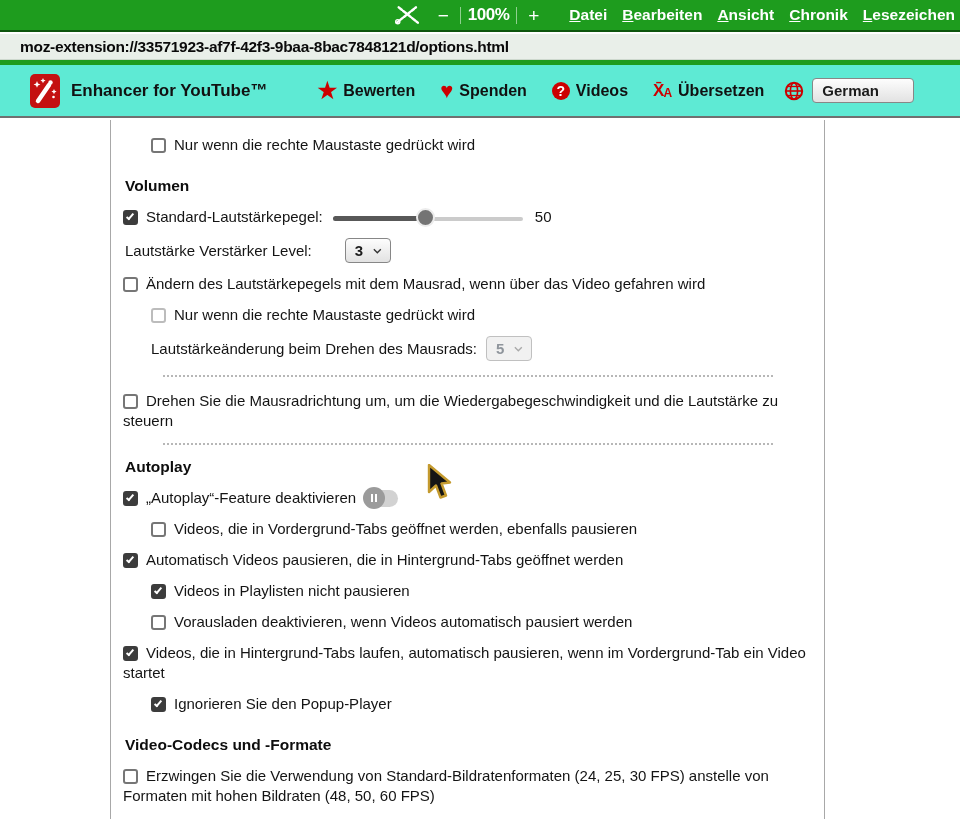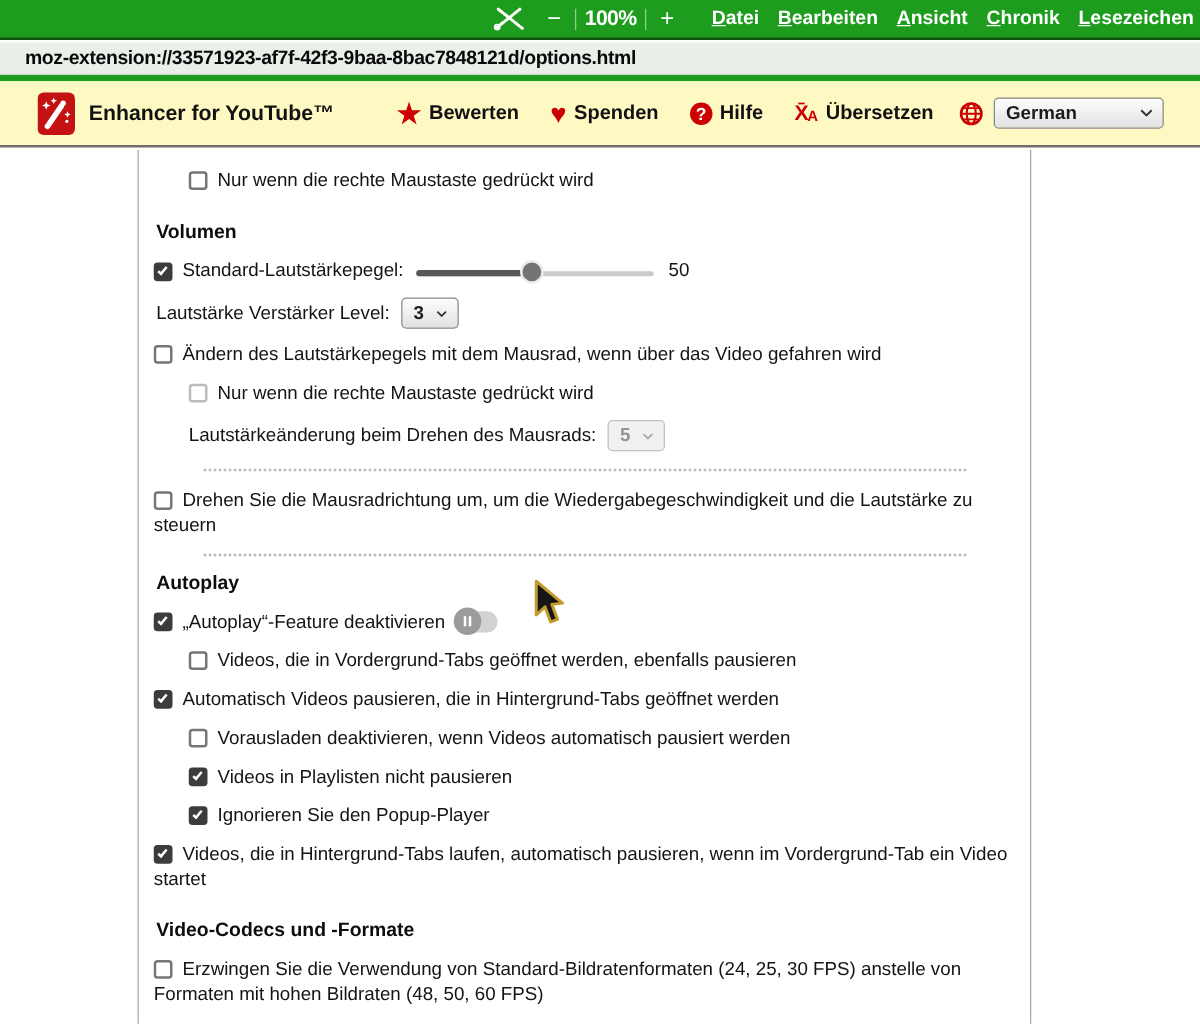--- a/index.html
+++ b/index.html
@@ -22,21 +22,21 @@
 
   .urlbar { position:absolute; top:34px; left:0; width:960px; height:26px;
             background:#e9efe9; display:flex; align-items:center;
             border-bottom:1px solid #cdd8cd; }
   .url-text { margin-left:20px; font-weight:700; font-size:15.5px; color:#0a0a0a; letter-spacing:-0.3px; }
 
   .green-strip { position:absolute; top:60px; left:0; width:960px; height:5px; background:#1e9c1e; }
 
   
   .ext-header { position:absolute; top:65px; left:0; width:960px; height:53px;
-                background:#fef9c3; border-bottom:2px solid #707070;
+                background:#5eead4; border-bottom:2px solid #707070;
                 display:flex; align-items:center; padding-left:30px; }
   .logo { width:30px; height:37px; flex:0 0 auto; }
   .ext-title { margin-left:11px; font-weight:700; font-size:17px; color:#111; white-space:nowrap; }
   .actions { display:flex; align-items:center; margin-left:50px; gap:25px; }
   .action { display:flex; align-items:center; gap:6px; font-weight:700; font-size:16px; color:#111; cursor:pointer; white-space:nowrap; }
   .glyph-star { color:#cc0000; font-size:22px; line-height:1; }
   .glyph-heart { color:#cc0000; font-size:22px; line-height:1; }
   .glyph-q { width:18px; height:18px; border-radius:50%; background:#cc0000; color:#fff;
              font-size:14px; font-weight:700; display:flex; align-items:center; justify-content:center; }
   .glyph-tr { color:#cc0000; font-weight:700; line-height:1; display:inline-flex; align-items:flex-end; }
@@ -46,21 +46,21 @@
   .globe-icon { width:20px; height:20px; }
 
   
   .selectbox { display:inline-flex; align-items:center; justify-content:space-between;
                height:25px; border:1px solid #878787; border-radius:4px;
                background:linear-gradient(#fdfdfd,#e2e2e2);
                font-weight:700; font-size:15px; color:#1c1c1c;
                padding:0 8px 0 9px; cursor:pointer; vertical-align:middle; }
   .selectbox.disabled { background:#f1f1f1; color:#8f959c; border-color:#c0c0c0; cursor:default; }
   .selectbox svg { margin-left:10px; }
-  .sel-lang { width:136px; height:25px;gap:40px; }
+  .sel-lang { width:102px; height:25px;gap:40px; }
   .sel-small { width:46px; }
 
   
   .content { position:absolute; top:120px; left:110px; width:715px; height:699px;
              border-left:1px solid #a8a8a8; border-right:1px solid #a8a8a8;
              background:#fff; padding:5px 12px 0 12px; overflow:hidden;
              font-size:15px; color:#141414; line-height:20px; }
   .row { margin:10px 0 11px 0; }
   .row.indent { margin-left:28px; }
   .row.flexrow { display:flex; align-items:center; flex-wrap:nowrap; }
@@ -145,21 +145,21 @@
     <span class="action">
       <span class="glyph-star">★</span>
       <span>Bewerten</span>
     </span>
     <span class="action">
       <span class="glyph-heart">♥</span>
       <span>Spenden</span>
     </span>
     <span class="action">
       <span class="glyph-q">?</span>
-      <span>Hilfe</span>
+      <span>Videos</span>
     </span>
     <span class="action">
       <span class="glyph-tr">
           <span class="trx">X̄</span>
           <span class="tra">A</span>
         </span>
       <span>Übersetzen</span>
     </span>
   </div>
 
@@ -194,21 +194,21 @@
       </span>
       <span class="lbl">Standard-Lautstärkepegel:</span>
     <span class="slider">
       <span class="slider-rest"></span>
       <span class="slider-fill" style="width: 49%;"></span>
       <span class="slider-thumb" style="left: 49%;"></span>
     </span>
     <span class="slider-value">50</span>
   </div>
 
-  <div class="row flexrow" style="margin-left:2px;">
+  <div class="row flexrow" style="margin-left:2px;gap:24px;">
     <span class="lbl">Lautstärke Verstärker Level:</span>
     <span class="selectbox sel-small" style="margin-left:9px;">
       <span>3</span>
       <svg width="10" height="6" viewBox="0 0 10 6">
           <polyline points="1,1 5,5 9,1" fill="none" stroke="#333" stroke-width="1.6"></polyline>
         </svg>
     </span>
   </div>
 
   <div class="row">
@@ -248,33 +248,33 @@
 
   <div class="row indent">
     <span class="checkbox"></span><span class="lbl">Videos, die in Vordergrund-Tabs geöffnet werden, ebenfalls pausieren</span>
   </div>
 
   <div class="row">
     <span class="checkbox checked"><span class="check-glyph"></span></span><span class="lbl">Automatisch Videos pausieren, die in Hintergrund-Tabs geöffnet werden</span>
   </div>
 
   <div class="row indent">
+    <span class="checkbox checked"><span class="check-glyph"></span></span><span class="lbl">Videos in Playlisten nicht pausieren</span>
+  </div>
+
+  <div class="row indent">
     <span class="checkbox"></span><span class="lbl">Vorausladen deaktivieren, wenn Videos automatisch pausiert werden</span>
   </div>
 
-  <div class="row indent">
-    <span class="checkbox checked"><span class="check-glyph"></span></span><span class="lbl">Videos in Playlisten nicht pausieren</span>
+  <div class="row">
+    <span class="checkbox checked"><span class="check-glyph"></span></span><span class="lbl">Videos, die in Hintergrund-Tabs laufen, automatisch pausieren, wenn im Vordergrund-Tab ein Video startet</span>
   </div>
 
   <div class="row indent">
     <span class="checkbox checked"><span class="check-glyph"></span></span><span class="lbl">Ignorieren Sie den Popup-Player</span>
-  </div>
-
-  <div class="row">
-    <span class="checkbox checked"><span class="check-glyph"></span></span><span class="lbl">Videos, die in Hintergrund-Tabs laufen, automatisch pausieren, wenn im Vordergrund-Tab ein Video startet</span>
   </div>
 
   <h3>Video-Codecs und -Formate</h3>
 
   <div class="row">
     <span class="checkbox"></span><span class="lbl">Erzwingen Sie die Verwendung von Standard-Bildratenformaten (24, 25, 30 FPS) anstelle von Formaten mit hohen Bildraten (48, 50, 60 FPS)</span>
   </div>
 
   <div class="row">
     <span class="lbl">Erzwingen Sie die Verwendung des MP4-Formats und des AVC-Codecs (H.264) anstelle des WebM-Formats und des VP9-Codecs (maximale Auflösung 1080p60 HD)</span>

